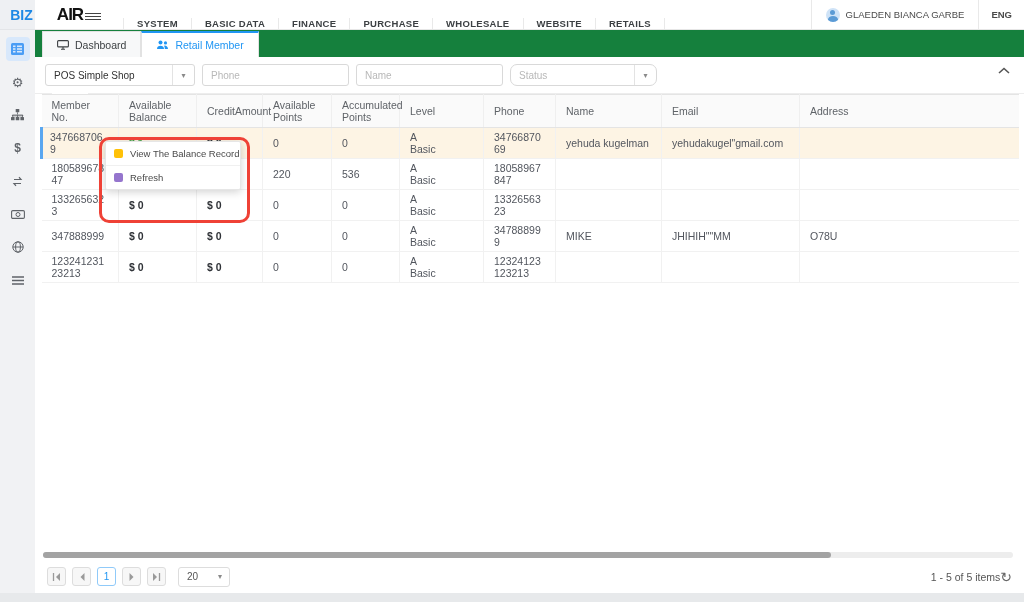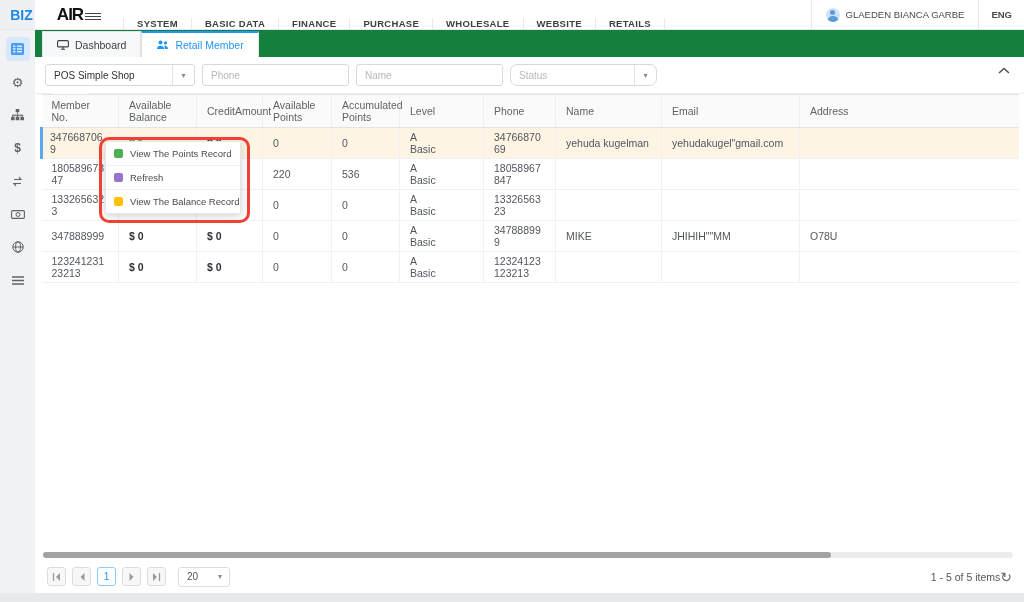--- a/index.html
+++ b/index.html
@@ -336,25 +336,21 @@
     </div>
     <div class="pg-info">
       <span>1 - 5 of 5 items</span>
       <span class="pg-refresh">↻</span>
     </div>
   </div>
 </div>
 
 <div class="ctx-menu" id="ctx-menu">
     <div class="ctx-item">
-      <span class="ctx-swatch" style="background: rgb(76, 175, 80);"></span>
-      <span>View The Points Record</span>
+      <span class="ctx-swatch" style="background: rgb(255, 193, 7);"></span>
+      <span>View The Balance Record</span>
     </div>
     <div class="ctx-item">
       <span class="ctx-swatch" style="background: rgb(149, 117, 205);"></span>
       <span>Refresh</span>
     </div>
-    <div class="ctx-item">
-      <span class="ctx-swatch" style="background: rgb(255, 193, 7);"></span>
-      <span>View The Balance Record</span>
-    </div>
   </div>
 <div class="annotation" style="border-color: rgb(239, 65, 54);"></div>
 
 </body></html>

